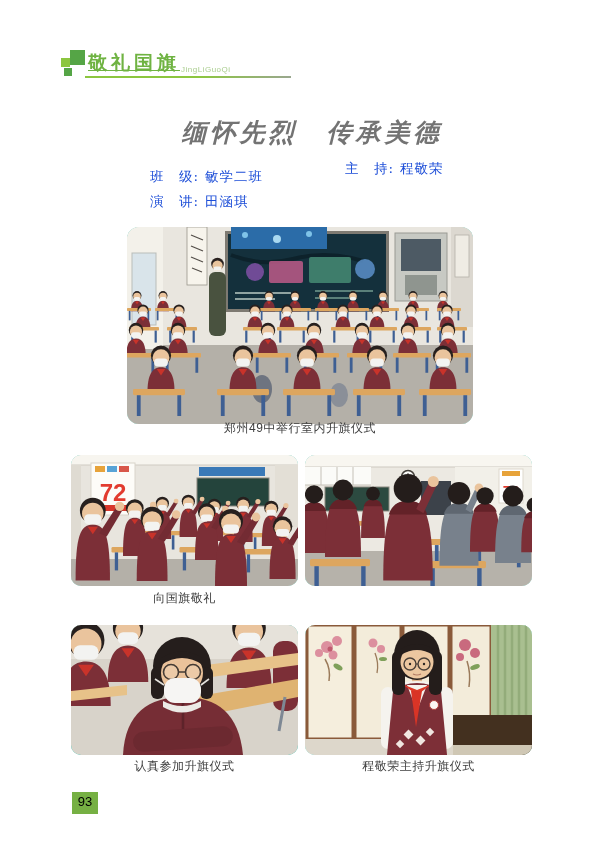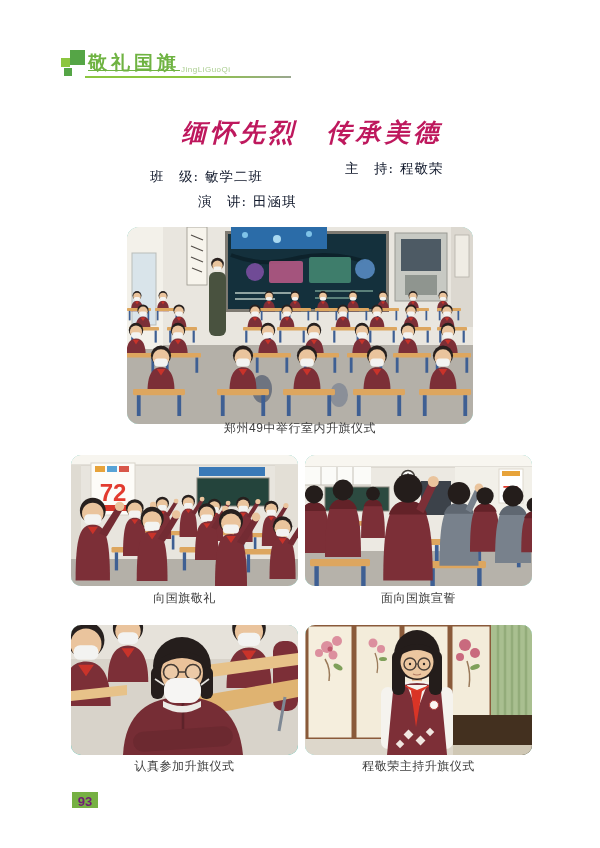--- a/index.html
+++ b/index.html
@@ -15,44 +15,44 @@
   .sq3 { left:3px; top:19px; width:8px; height:8px; background:#55a546; }
   .brand { position:absolute; left:88px; top:50px; font-size:19px; font-weight:bold;
            letter-spacing:4px; color:#6fb342;text-decoration:underline; }
   .brand-sub { position:absolute; left:181px; top:65px; font-size:8px; color:#a9cd8e; letter-spacing:0.5px; }
   .rule { position:absolute; left:85px; top:76px; width:206px; height:2px;
           background:linear-gradient(to right,#8cc63f 55%,#9aa78f); }
 
   
   .title { position:absolute; left:0; top:116px; width:600px; text-align:center;
            font-family:"DejaVu Serif", serif; font-style:italic; font-weight:bold;
-           font-size:25px; letter-spacing:4px; color:#be185d;padding-left:24px; }
+           font-size:25px; letter-spacing:4px; color:#737373;padding-left:24px; }
   .meta-item { position:absolute; font-family:"DejaVu Serif", serif; font-size:13.5px;
-               color:#0f172a; letter-spacing:1px; white-space:nowrap; }
-  .m1 { left:150px; top:168px; } .m2 { left:345px; top:160px; } .m3 { left:150px; top:193px;margin-left:48px; }
+               color:#1d4ed8; letter-spacing:1px; white-space:nowrap; }
+  .m1 { left:150px; top:168px; } .m2 { left:345px; top:160px; } .m3 { left:150px; top:193px; }
   .meta-item .val { margin-left:6px; }
 
   
   .photo { position:absolute; overflow:hidden; background:#14b8a6; }
   .photo svg { display:block; width:100%; height:100%; }
   .ph-main { left:127px; top:227px; width:346px; height:197px; border-radius:12px; }
   .ph-a { left:71px;  top:455px; width:227px; height:131px; border-radius:10px; }
   .ph-b { left:305px; top:455px; width:227px; height:131px; border-radius:10px; }
   .ph-c { left:71px;  top:625px; width:227px; height:130px; border-radius:10px; }
   .ph-d { left:305px; top:625px; width:227px; height:130px; border-radius:10px; }
 
   .cap { position:absolute; font-size:12px; color:#3d3d3d; text-align:center; letter-spacing:0.5px; }
   .cap-main { left:0; top:420px; width:600px; }
   .cap-a { left:71px;  top:590px; width:227px; }
   .cap-b { left:305px; top:590px; width:227px; }
   .cap-c { left:71px;  top:758px; width:227px; }
   .cap-d { left:305px; top:758px; width:227px; }
 
-  .badge { position:absolute; left:72px; top:792px; min-width:26px; height:16px; line-height:20px;
-           padding:0 4px; background:#76b043; color:#701a75; font-size:13px; text-align:center;font-weight:bold; }
+  .badge { position:absolute; left:72px; top:792px; min-width:26px; height:22px; line-height:20px;
+           padding:0 4px; background:#76b043; color:#000000; font-size:13px; text-align:center; }
   .defs-holder { position:absolute; width:0; height:0; overflow:hidden; }
 </style>
 </head>
 <body>
 
 <div class="page">
 
   <svg class="defs-holder" aria-hidden="true">
     <defs>
 
@@ -305,21 +305,20 @@
       <use href="#bk" x="-12" y="28" width="42" height="70"></use>
         <use href="#bk" x="14" y="22" width="48" height="80"></use>
       <use href="#bk" x="52" y="30" width="32" height="53"></use>
       <use href="#bks" x="70" y="10" width="66" height="121"></use>
       <use href="#bgs" x="128" y="20" width="52" height="95"></use>
       <use href="#bk" x="160" y="30" width="40" height="67"></use>
       <use href="#bg" x="184" y="24" width="48" height="88"></use>
       <use href="#bks" x="212" y="34" width="34" height="70"></use>
     </svg>
   </div>
-  <div class="cap cap-b">面向国旗宣誓</div>
 
   <div class="photo ph-c">
     <svg viewBox="0 0 227 130">
       <rect width="227" height="130" fill="#d8d3ca"></rect>
       <rect width="227" height="34" fill="#e6e2da"></rect>
       <use href="#st" x="-18" y="-8" width="66" height="89"></use>
       <use href="#st" x="30" y="-16" width="54" height="73"></use>
       <use href="#st" x="148" y="-18" width="60" height="81"></use>
       <rect x="202" y="16" width="25" height="70" rx="10" fill="#7c2f37"></rect>
       <polygon points="104,44 227,28 227,40 112,56" fill="#e7c289"></polygon>

